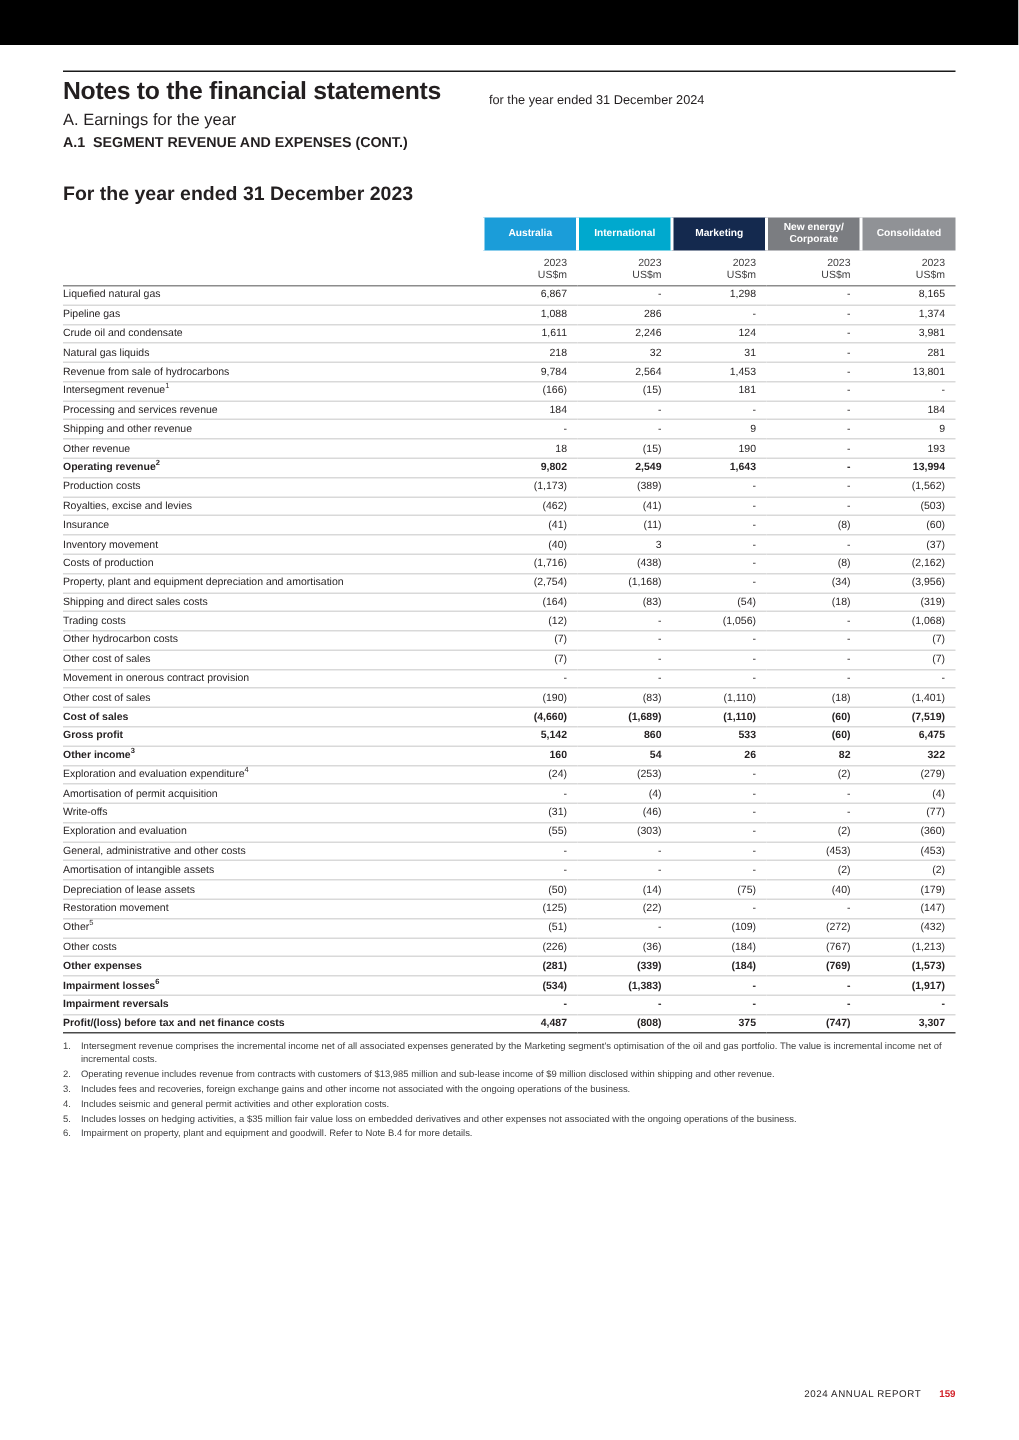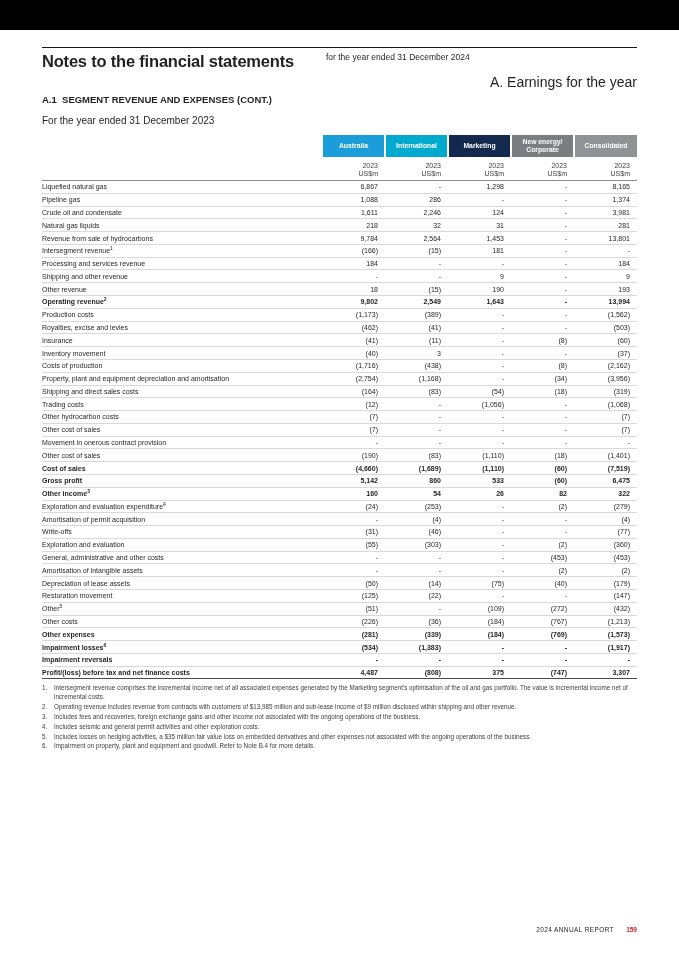--- a/index.html
+++ b/index.html
@@ -8,26 +8,26 @@
     width: 679px; height: 960px;
     background: #ffffff;
     font-family: "Liberation Sans", sans-serif;
     color: #231f20;
     position: relative;
     overflow: hidden;
   }
   .topbar { width: 100%; height: 30px; background: #000; }
   .content { padding: 0 42px; }
   .title-rule { border-top: 1px solid #1a1a1a; margin-top: 17px; }
-  .title-row { margin-top: 4px; display: flex; align-items: flex-start; gap: 7px; }
+  .title-row { margin-top: 4px; display: flex; align-items: flex-end; gap: 7px; }
   .title { font-size: 16.5px; font-weight: bold; letter-spacing: -0.2px; }
   .title-suffix { font-size: 8.5px; padding-left: 25px; }
-  .subtitle { font-size: 14px; margin-top: 3px; text-align: right; }
+  .subtitle { font-size: 11px; margin-top: 3px; }
   .section-heading { font-size: 9.5px; font-weight: bold; margin-top: 4px; white-space: pre-wrap; }
-  .period-label { font-size: 10px; font-weight: normal; margin-top: 10px; }
+  .period-label { font-size: 13px; font-weight: bold; margin-top: 20px; }
 
   table.fin-table { width: 100%; border-collapse: collapse; margin-top: 9px; table-layout: fixed; }
   th.label-col { width: 280px; }
   th.colhead {
     color: #fff; font-weight: bold; font-size: 6.8px;
     text-align: center; vertical-align: middle;
     height: 22px; border-left: 2px solid #fff;
     white-space: pre-line; line-height: 1.2; padding: 2px 1px;
   }
   tr.year-row th, tr.unit-row th {

